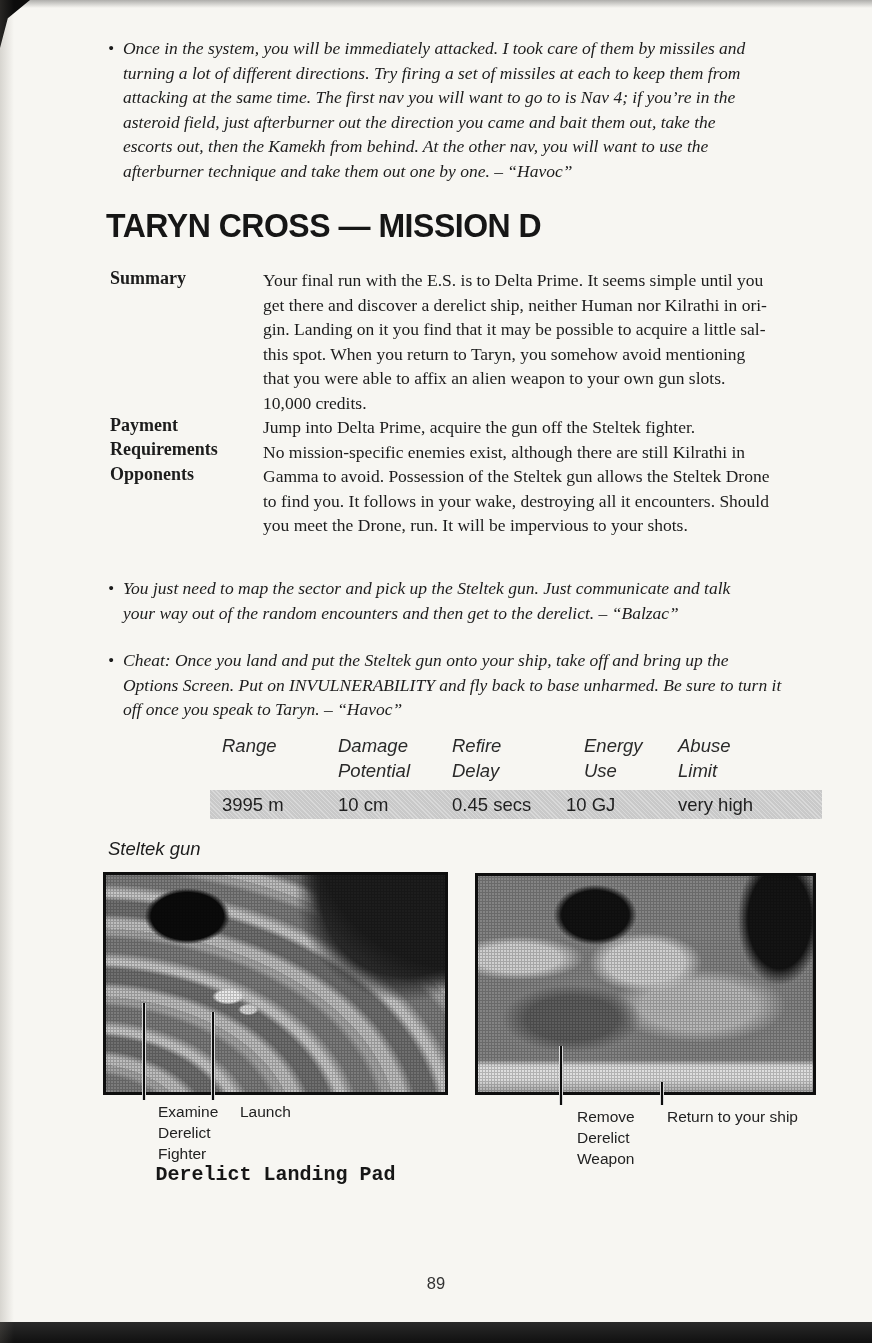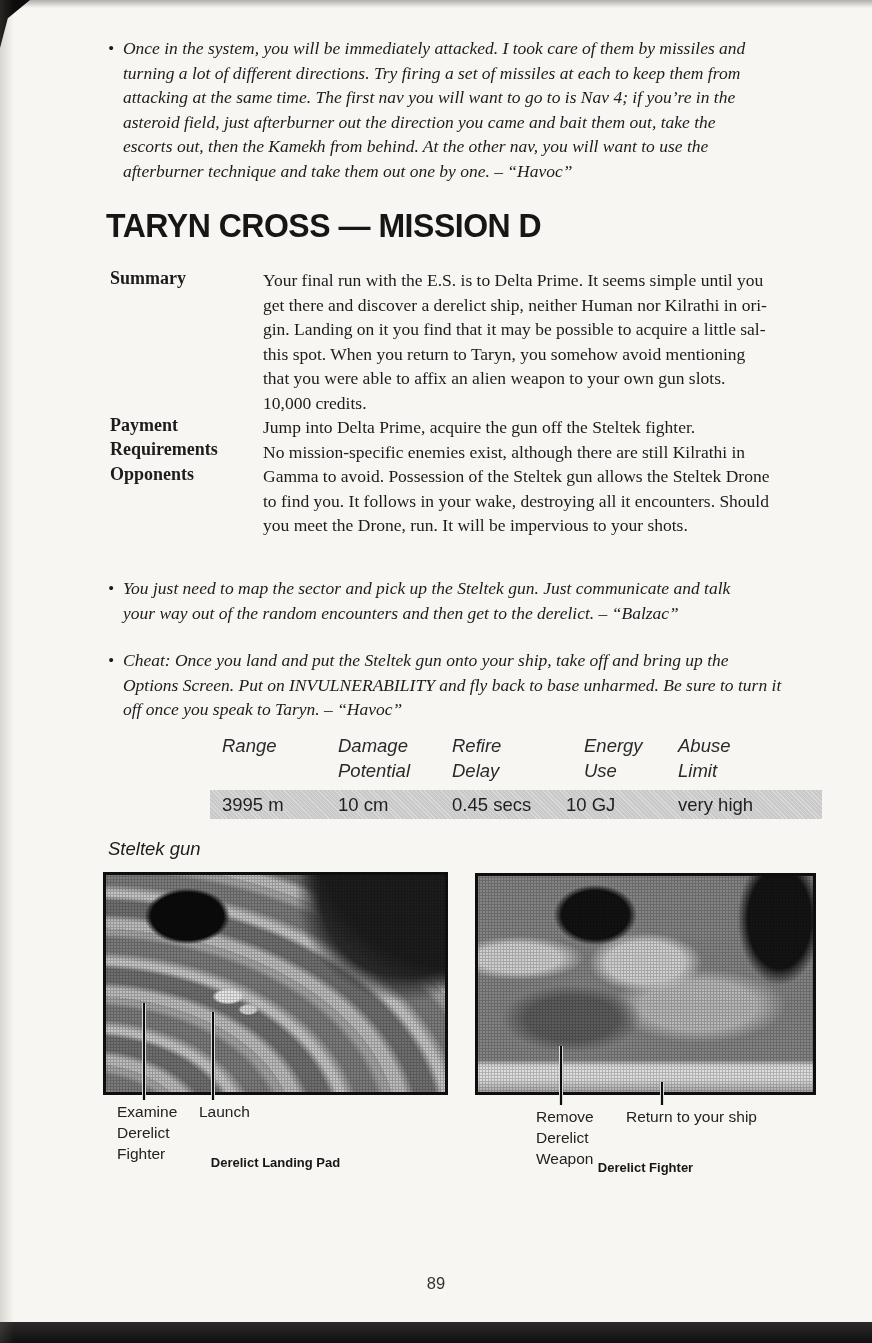--- a/index.html
+++ b/index.html
@@ -93,26 +93,26 @@
       radial-gradient(ellipse 120px 40px at 12% 38%, #cfcfcf 0 35%, rgba(207,207,207,0) 55%),
       linear-gradient(to bottom, rgba(0,0,0,0) 0 85%, #dedede 88% 94%, #a8a8a8 100%);
   }
   .callout-line{
     position:absolute; width:2px; background:#0d0d0d;
     border-left:1px solid rgba(255,255,255,.85);
     border-right:1px solid rgba(255,255,255,.85);
   }
   .callout-label{
     position:absolute; font-family:"Liberation Sans", sans-serif;
-    font-size:15.5px; line-height:21px; color:#222;
+    font-size:15.5px; line-height:21px; color:#222;margin-left:41px;
   }
   .fig-caption{
     position:absolute; text-align:center;
-    font-family:Liberation Sans, sans-serif; font-weight:bold;
-    font-size:13px; color:#161616;
+    font-family:Liberation Mono, monospace; font-weight:bold;
+    font-size:20px; color:#161616;margin-top:8px;
   }
   .page-number{
     position:absolute; left:0; right:0; top:1274px; text-align:center;
     font-family:"Liberation Sans", sans-serif; font-size:16.5px; color:#333;
   }
 </style>
 </head>
 <body>
 
 <div class="page">
@@ -223,18 +223,17 @@
   <div class="callout-line" style="left:559px; top:1046px; height:59px;"></div>
   <div class="callout-line" style="left:660px; top:1082px; height:23px;"></div>
   <div class="callout-label" style="left:536px; top:1106px;">
     <div>Remove</div>
     <div>Derelict</div>
     <div>Weapon</div>
   </div>
   <div class="callout-label" style="left:626px; top:1106px;">
     <div>Return to your ship</div>
   </div>
-  <div class="fig-caption" style="left:475px; top:1160px; width:341px;">Derelict Fighter</div>
 
   <div class="page-number">89</div>
   <div class="bottom-band"></div>
 
 </div>
 
 </body></html>

